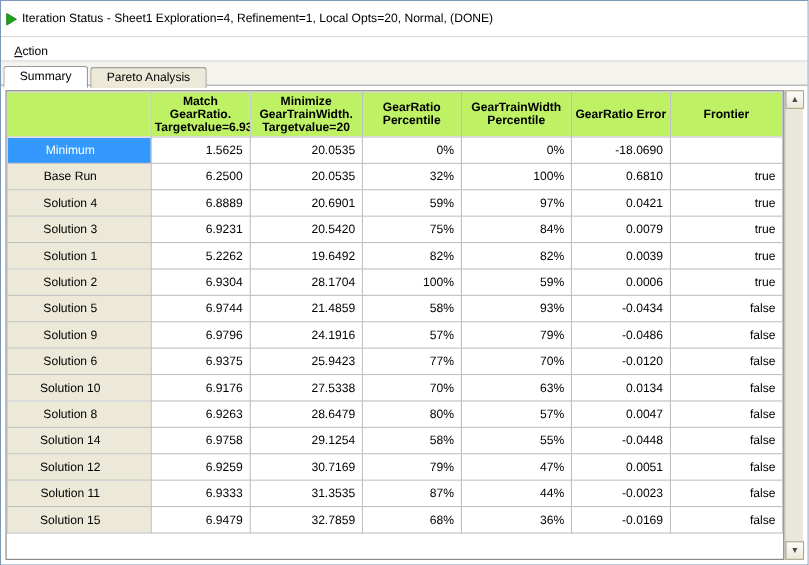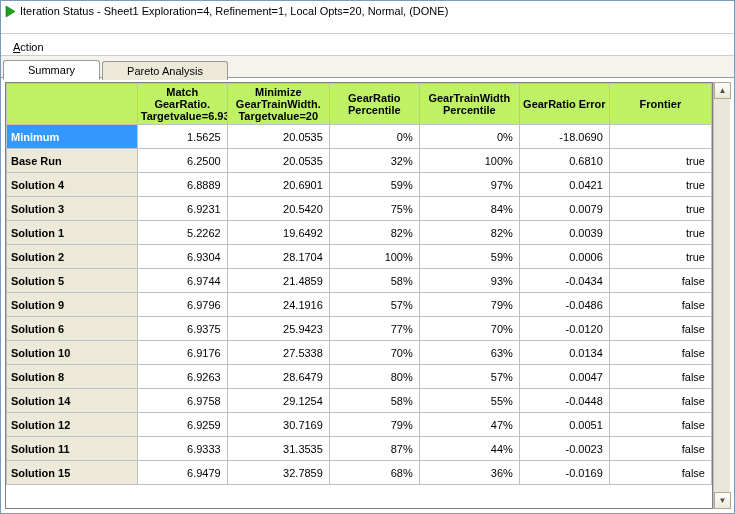--- a/index.html
+++ b/index.html
@@ -15,21 +15,21 @@
     height: 514px;
     background: #fff;
     border: 1px solid #7b99b9;
     display: flex;
     flex-direction: column;
     position: relative;
   }
   .titlebar {
     height: 20px;
     display: flex;
-    align-items: flex-end;
+    align-items: center;
     padding: 16px 4px;
     background: #fff;
     border-bottom: 1px solid #ccc;
   }
   .titlebar .play-icon {
     margin-right: 4px;
     display: inline-flex;
   }
   .titlebar .title-text {
     font-size: 11px;
@@ -50,21 +50,21 @@
   .menu-item .underline { text-decoration: underline; }
   .tabbar {
     height: 22px;
     display: flex;
     align-items: flex-end;
     padding: 2px 2px 0 2px;
     background: #f4f3ee;
     border-bottom: 1px solid #999;
   }
   .tab {
-    padding: 3px 24px;
+    padding: 3px 14px;
     font-size: 11px;
     border: 1px solid #999;
     border-bottom: none;
     background: #ece9d8;
     margin-right: 2px;
     border-radius: 3px 3px 0 0;
     position: relative;
     top: 3px;
     cursor: default;
   }
@@ -103,22 +103,22 @@
     background: #bef264;
     font-weight: bold;
     height: 38px;
     vertical-align: middle;
     line-height: 1.1;
     white-space: normal;
     padding: 2px 3px;
   }
   tbody th.rowhead {
     background: #ece9d8;
-    text-align: left;
-    font-weight: bold;
+    text-align: center;
+    font-weight: normal;
     padding-right: 20px;
   }
   tbody td {
     text-align: right;
     padding-right: 6px;
   }
   tbody tr.selected th.rowhead {
     background: #3399ff;
     color: #fff;
   }

